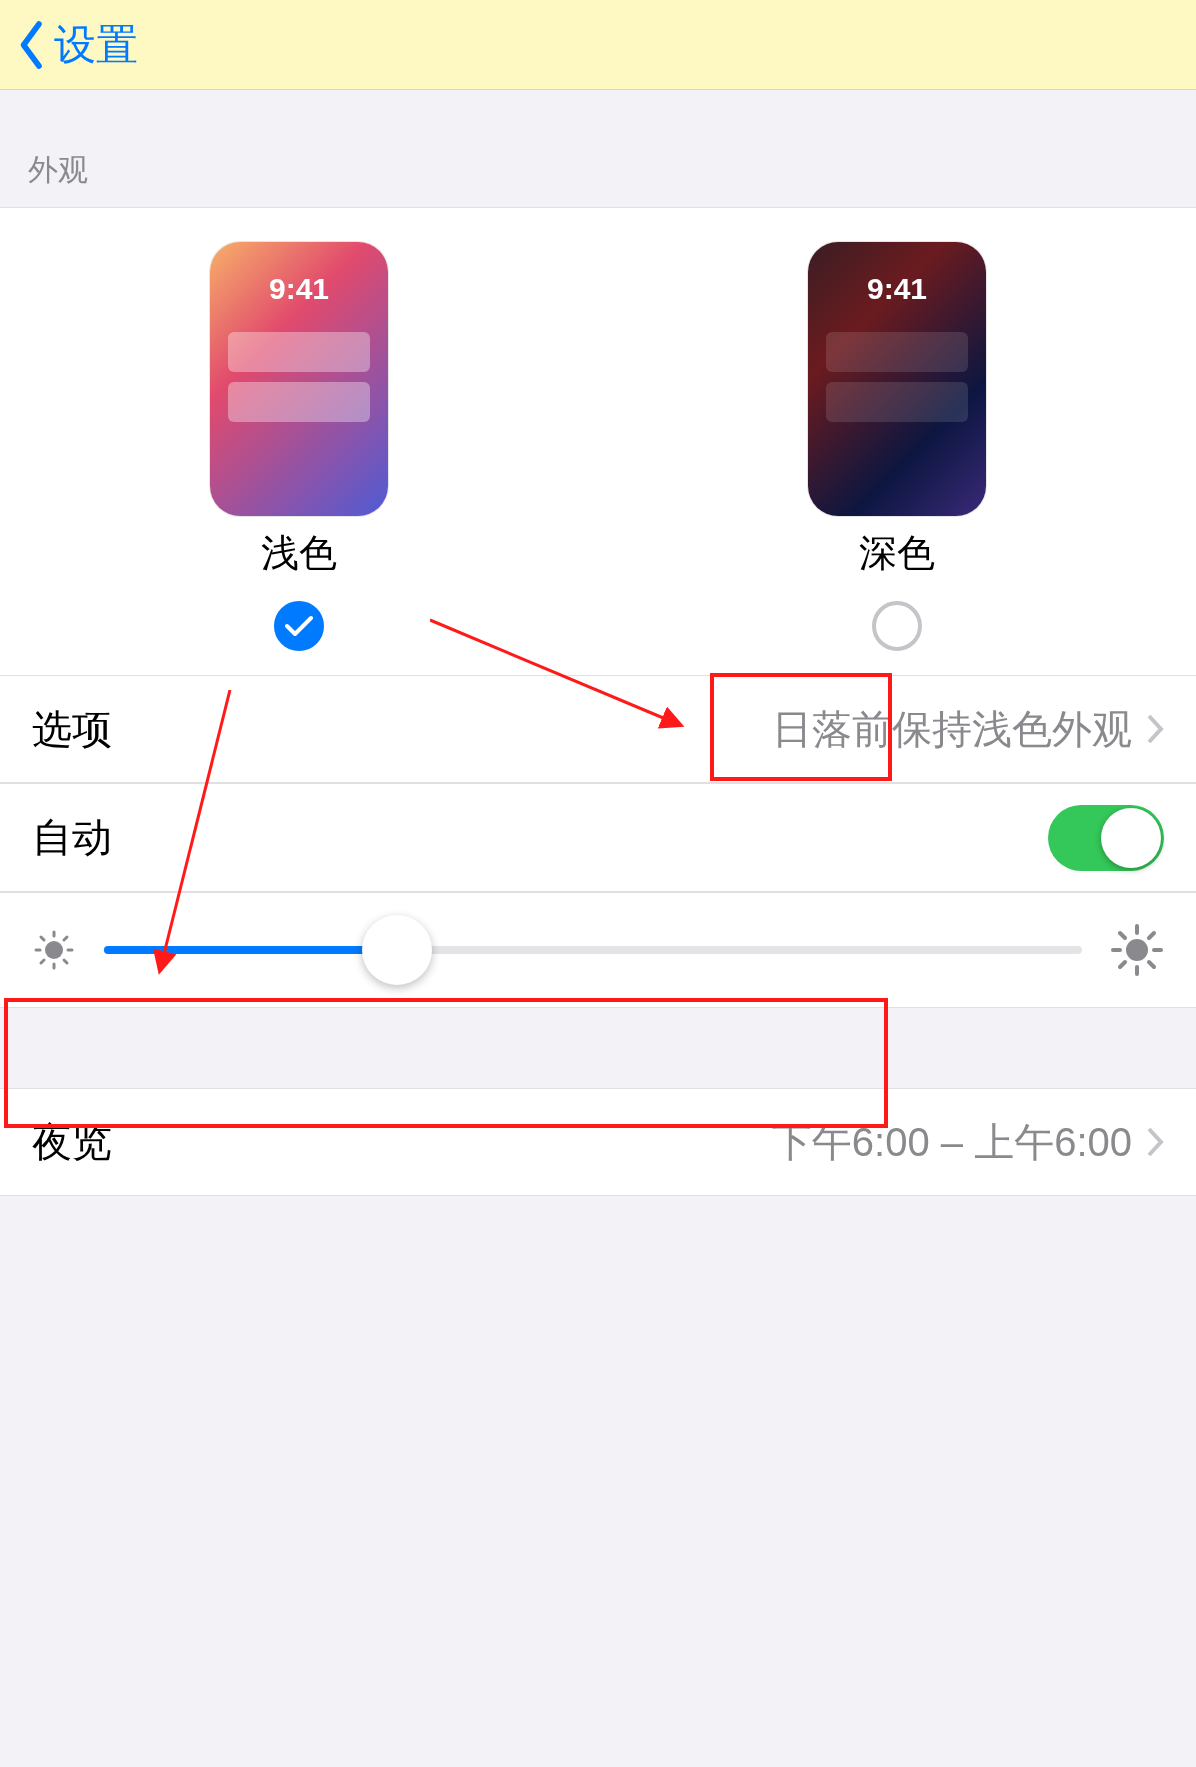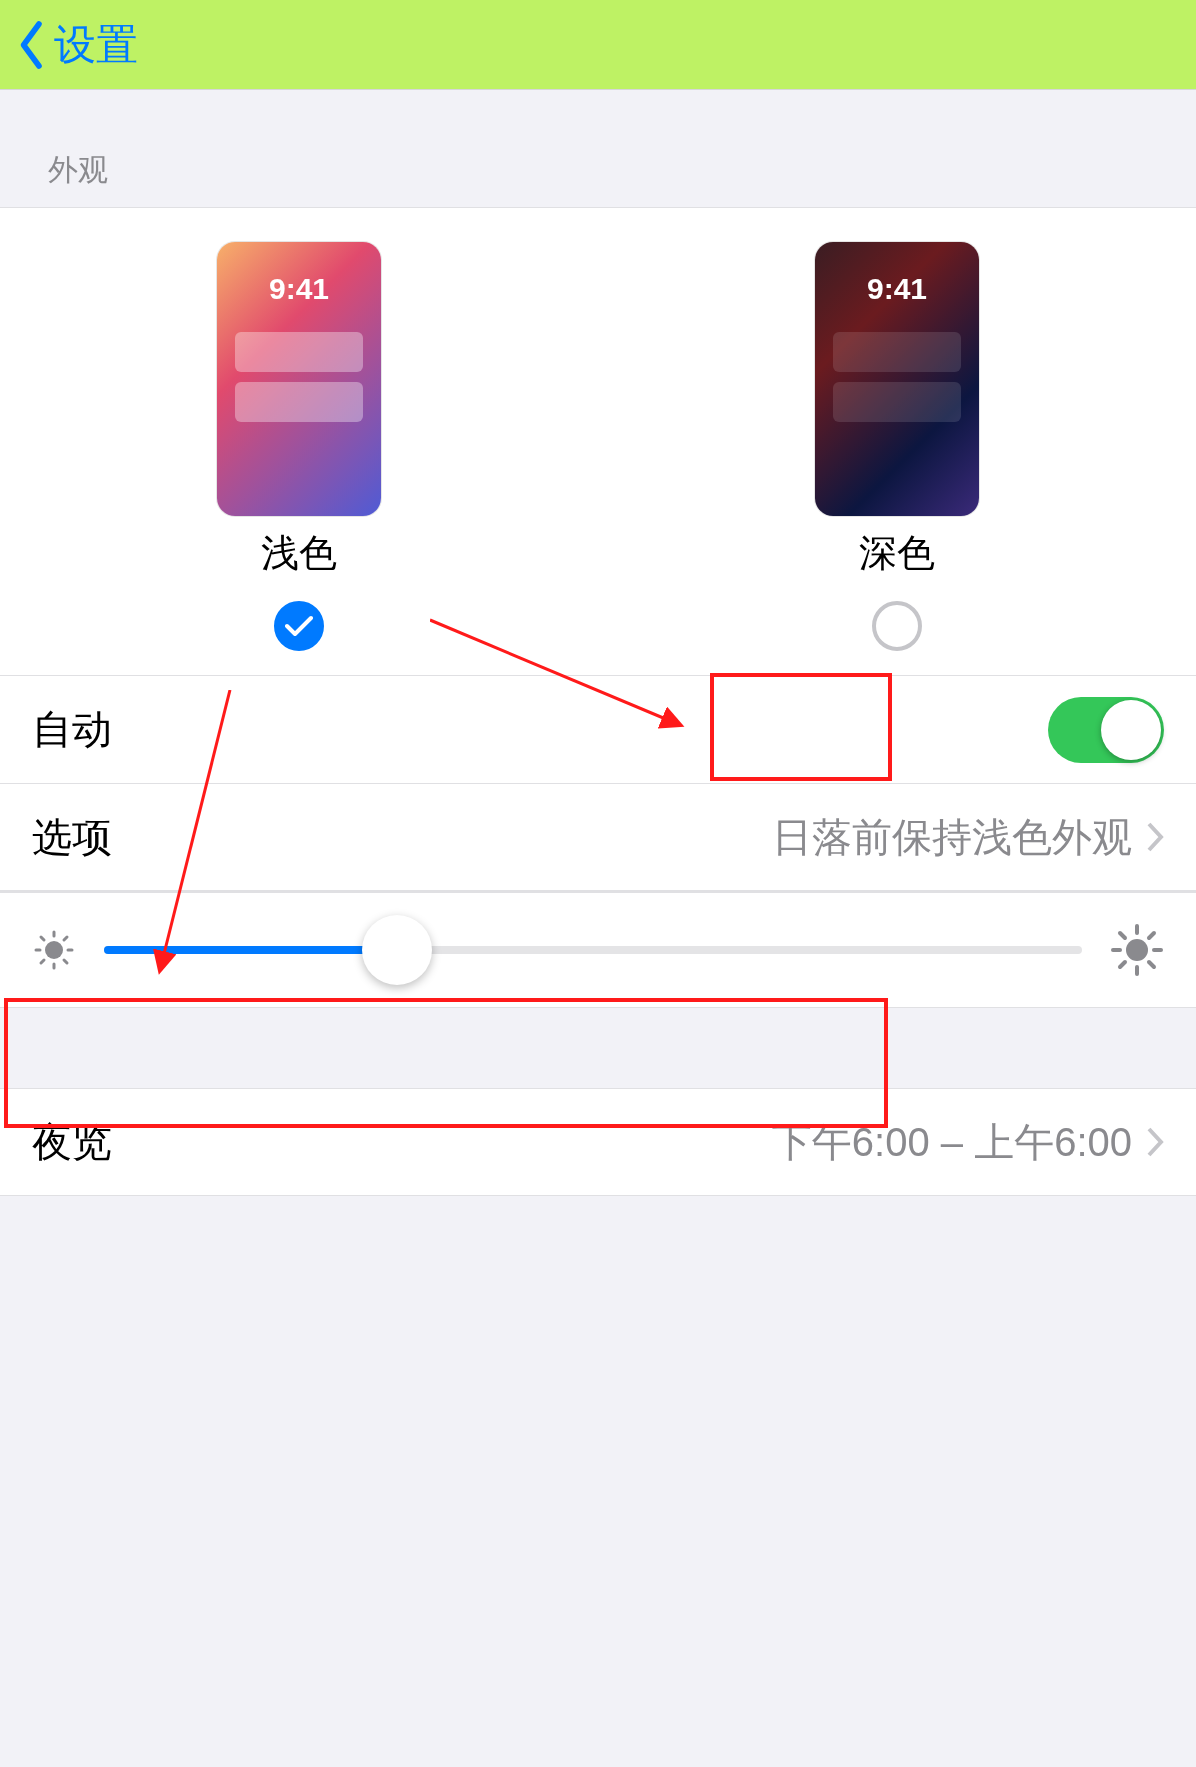--- a/index.html
+++ b/index.html
@@ -6,21 +6,21 @@
   html, body {
     width: 1196px;
     font-family: -apple-system, "Helvetica Neue", Arial, sans-serif;
     background: #f2f2f7;
     color: #000;
   }
   .header {
     display: flex;
     align-items: center;
     height: 90px;
-    background: #bef264;
+    background: #fef9c3;
     border-bottom: 1px solid #d6d6d9;
     position: relative;
   }
   .back {
     display: flex;
     align-items: center;
     color: #007aff;
     font-size: 42px;
     padding-left: 18px;
     cursor: pointer;
@@ -30,41 +30,41 @@
     position: absolute;
     left: 0; right: 0;
     text-align: center;
     font-size: 42px;
     font-weight: 600;
     pointer-events: none;
   }
   .section-header {
     font-size: 30px;
     color: #8a8a8e;
-    padding: 60px 48px 16px;
+    padding: 60px 28px 16px;
   }
   .card {
     background: #fff;
     border-top: 1px solid #e0e0e3;
     border-bottom: 1px solid #e0e0e3;
   }
   .appearance-row {
     display: flex;
     justify-content: space-around;
     padding: 34px 0 24px;
   }
   .appearance-item {
     display: flex;
     flex-direction: column;
     align-items: center;
     cursor: pointer;
   }
   .phone {
-    width: 164px; height: 274px;
-    border-radius: 18px;
+    width: 178px; height: 274px;
+    border-radius: 30px;
     overflow: hidden;
     position: relative;
     box-shadow: 0 0 0 1px rgba(0,0,0,.1);
   }
   .phone.light { background: linear-gradient(135deg,#f7b06a 0%,#e14a6d 35%,#4f5bd5 100%); }
   .phone.dark  { background: linear-gradient(135deg,#3a1d23 0%,#6b1b1f 30%,#0c1640 70%,#3b2a7a 100%); }
   .phone .clock {
     position:absolute; top:30px; left:0; right:0;
     text-align:center; color:#fff; font-size:30px; font-weight:600;
   }
@@ -153,35 +153,35 @@
         <div class="phone dark">
           <div class="clock">9:41</div>
           <div class="widget w1"></div>
           <div class="widget w2"></div>
         </div>
         <div class="appearance-label">深色</div>
         <div class="radio-circle"></div>
       </div>
     </div>
 
-    <div class="row">
-      <span>自动</span>
-      <div class="switch">
-        <div class="knob"></div>
-      </div>
-    </div>
-
     <div class="row" style="border-bottom:1px solid #e0e0e3">
       <span>选项</span>
       <span class="value">
         <span>日落前保持浅色外观</span>
         <svg class="chevron" viewBox="0 0 18 30">
             <polyline points="3,2 15,15 3,28"></polyline>
           </svg>
       </span>
+    </div>
+
+    <div class="row">
+      <span>自动</span>
+      <div class="switch">
+        <div class="knob"></div>
+      </div>
     </div>
   </div>
 
 
   <div class="slider-row" style="border-top:1px solid #e0e0e3">
     <span class="sun-small">
       <svg width="44" height="44" viewBox="0 0 44 44">
           <circle cx="22" cy="22" r="9" fill="#8a8a8e"></circle>
           <g stroke="#8a8a8e" stroke-width="3" stroke-linecap="round">
             <line x1="22" y1="4" x2="22" y2="8"></line>

